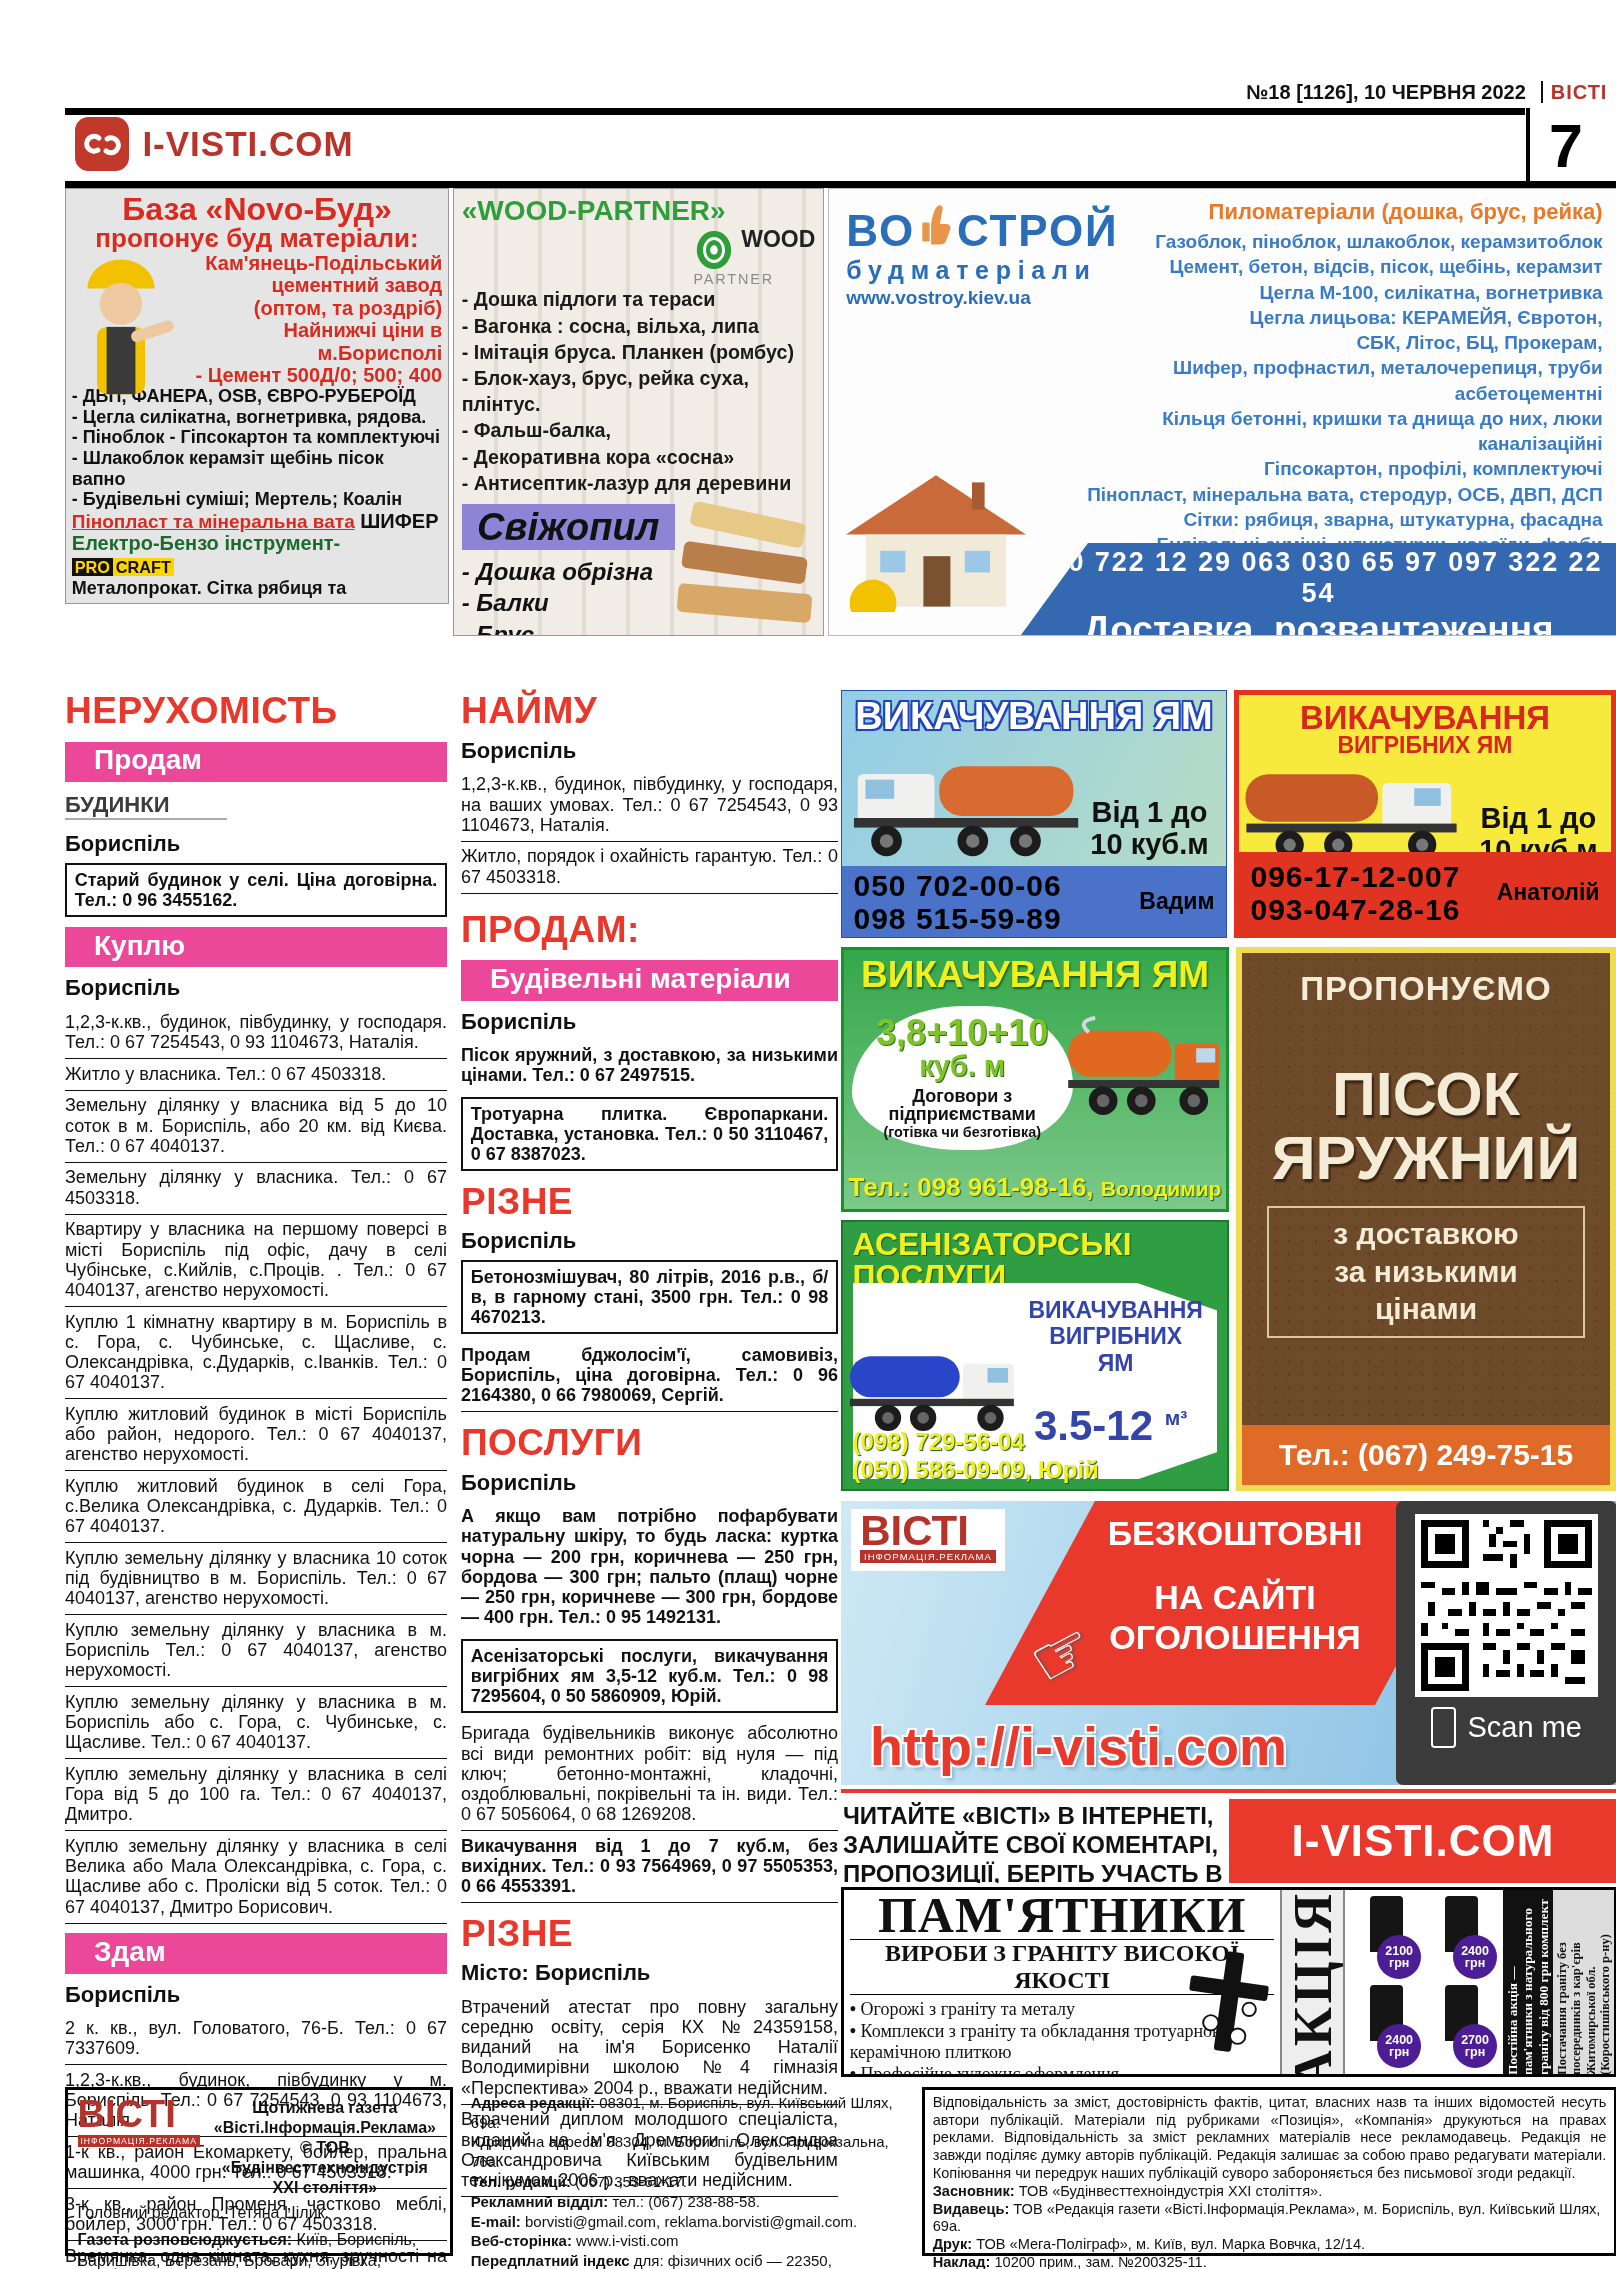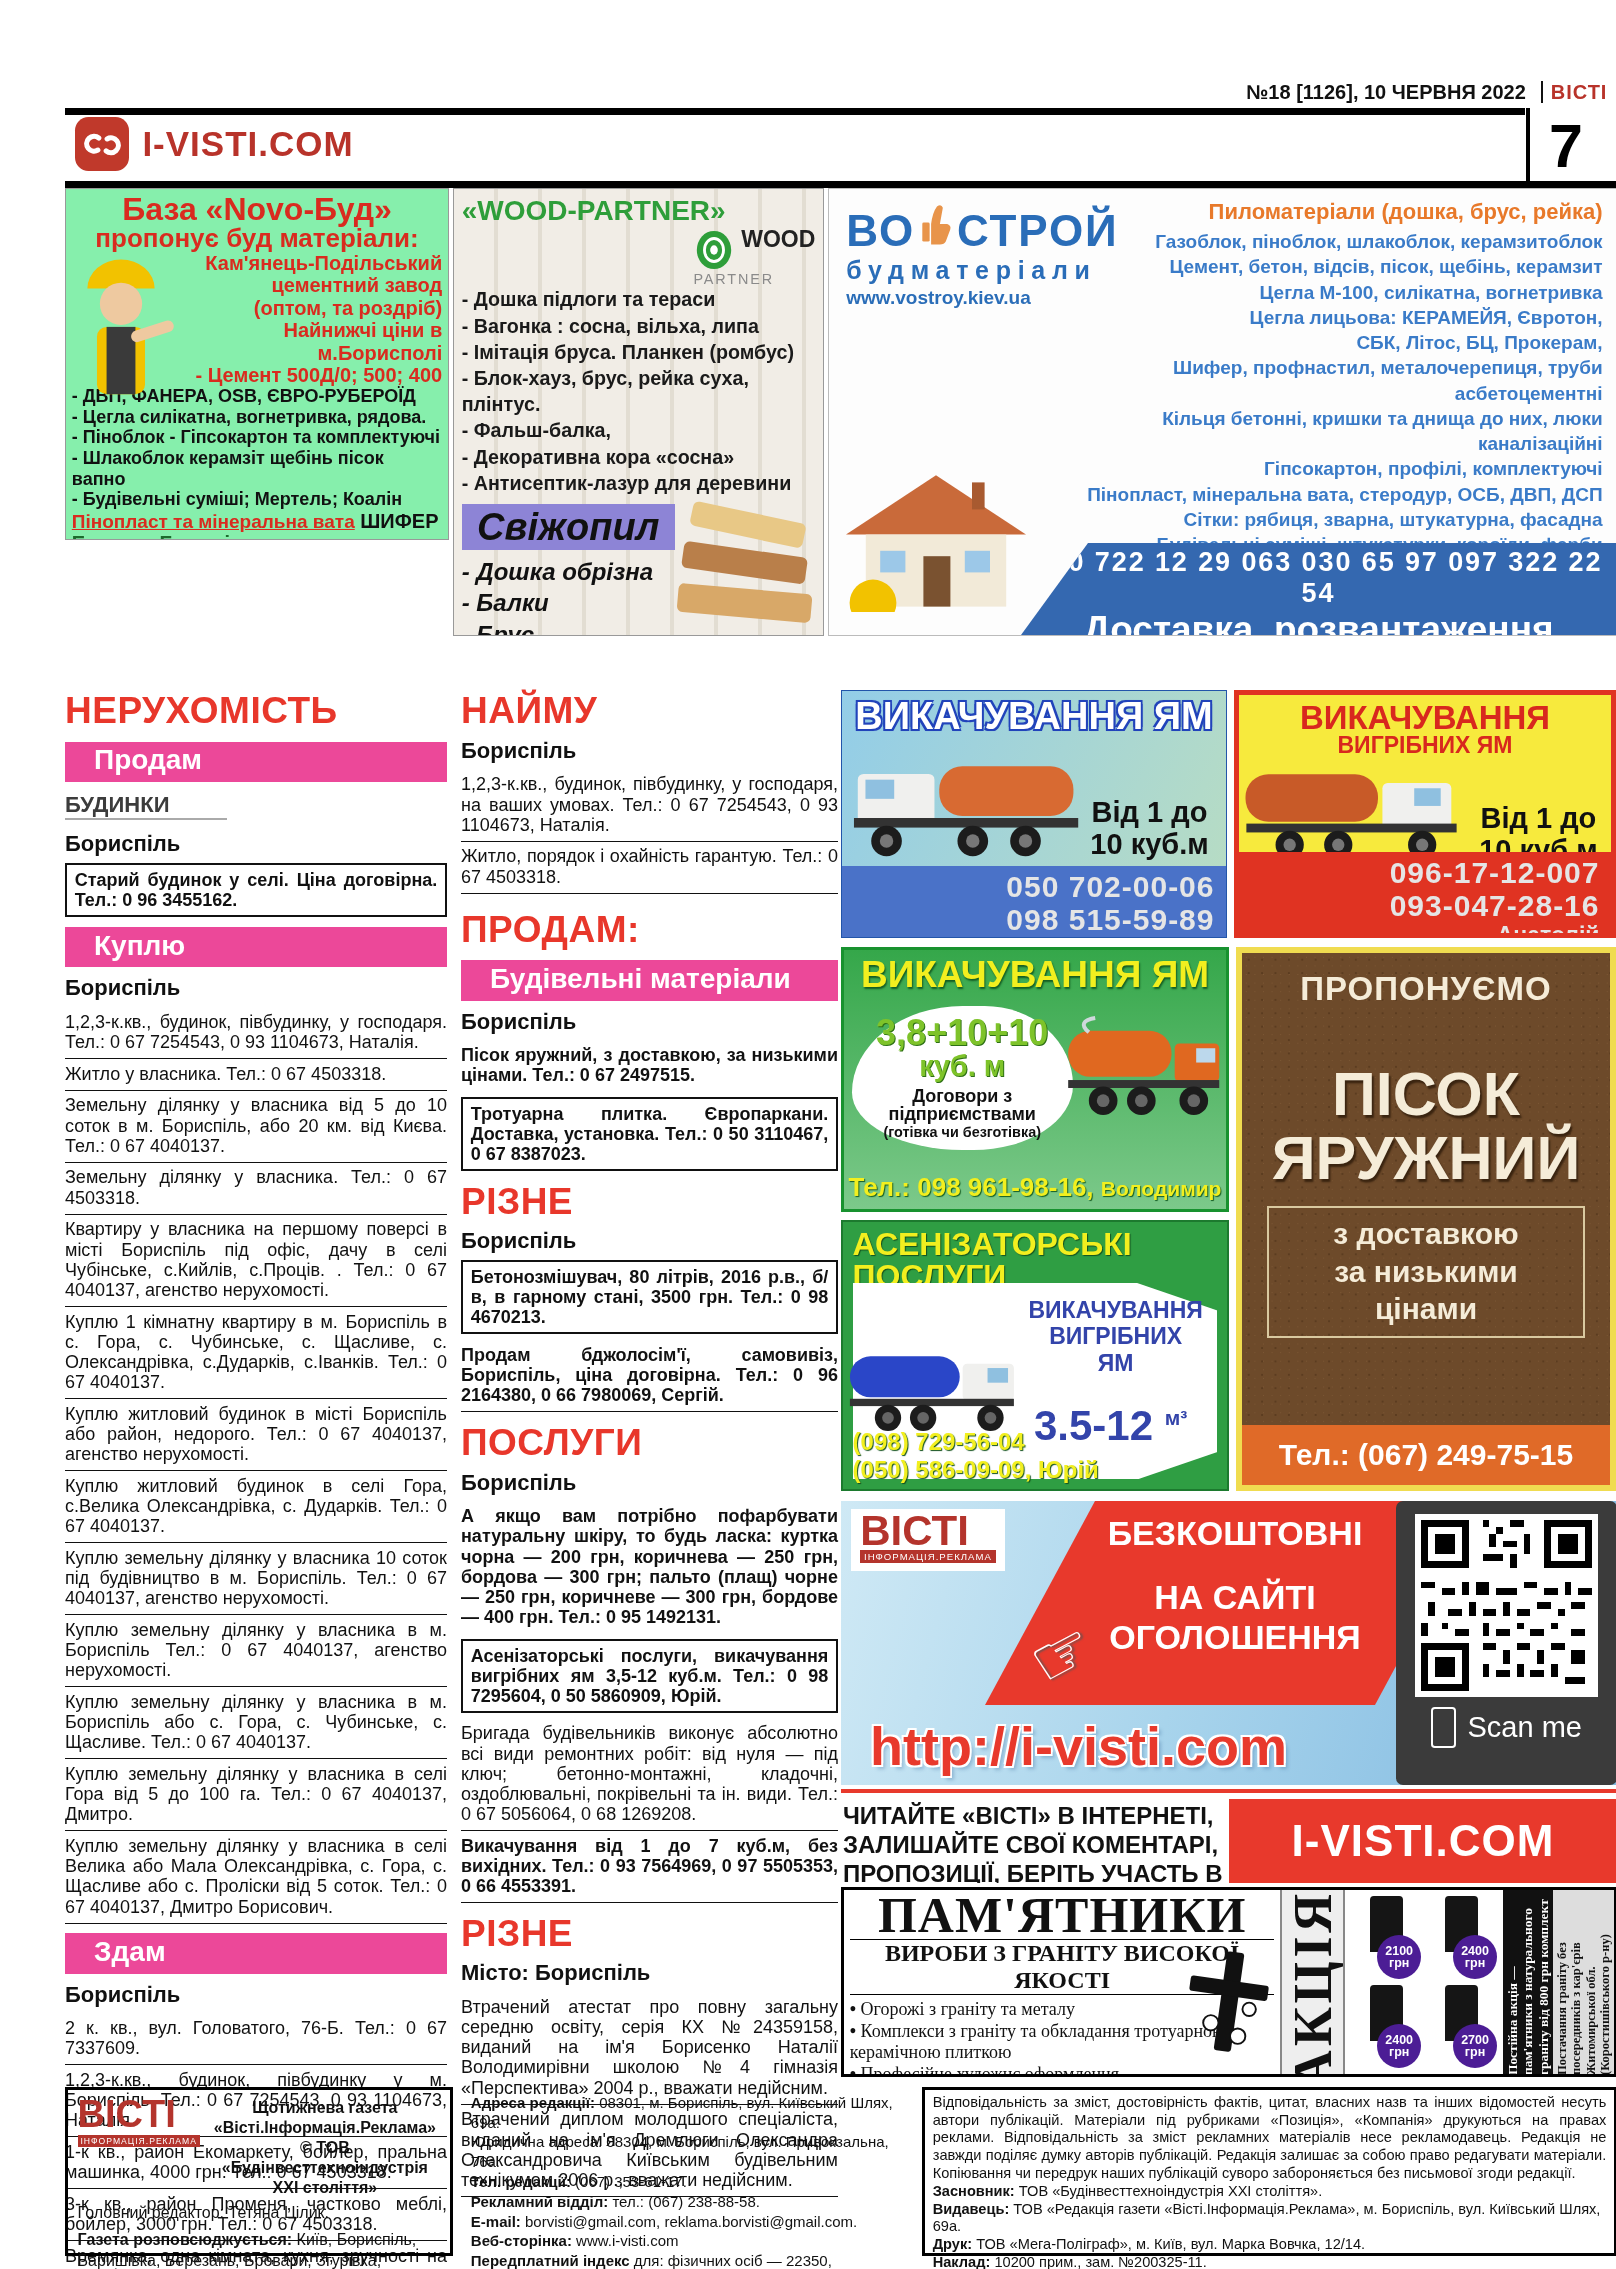--- a/index.html
+++ b/index.html
@@ -12,21 +12,21 @@
   .rule{position:absolute;left:65px;height:6.7px;background:#000;}
   .r1{top:108px;width:1460px;} .r2{top:181px;width:1552px;}
   .hvline{position:absolute;left:1526px;top:108px;width:3.8px;height:80px;background:#000;}
   .logo-row{position:absolute;top:117px;left:75px;display:flex;align-items:center;gap:13.4px;}
   .logo-badge{width:54px;height:54px;border-radius:13.4px;background:#c0392b;display:flex;align-items:center;justify-content:center;}
   .logo-text{font-size:35px;font-weight:800;color:#b8332a;letter-spacing:1px;}
   .pageno{position:absolute;top:111px;left:1549px;font-size:61px;font-weight:800;color:#000;}
   
   .ad{position:absolute;overflow:hidden;box-sizing:border-box;}
   
-  .nb{left:65px;top:188px;width:384px;height:352px;border:1.9px solid #999;background:#86efac;padding:3.8px 5.8px;font-weight:700;}
+  .nb{left:65px;top:188px;width:384px;height:416px;border:1.9px solid #999;background:#e5e5e5;padding:3.8px 5.8px;font-weight:700;}
   .nb .t1{color:#d92b1f;font-size:32px;font-weight:800;text-align:center;line-height:1;}
   .nb .t2{color:#d92b1f;font-size:26px;font-weight:800;text-align:center;line-height:1.05;}
   .nb .red{color:#d92b1f;font-size:20px;text-align:right;line-height:1.12;}
   .nb .blk{font-size:18px;line-height:1.14;}
   .nb .foam{color:#d92b1f;text-decoration:underline;font-size:19px;}
   .nb .shifer{color:#111;font-size:20px;font-weight:800;}
   .nb .tools{color:#1c6b2d;font-size:20px;font-weight:800;}
   .nb .pro{background:#111;color:#ffd400;padding:0 2.9px;font-size:16.3px;}
   .nb .craft{background:#ffd400;color:#111;padding:0 2.9px;font-size:16.3px;}
   .nb .worker{position:absolute;left:1.9px;top:61px;}
@@ -68,21 +68,21 @@
   .item.boxed{border:2.9px solid #111;font-weight:800;padding:4.8px 7.7px;margin:5.8px 0;text-align:justify;}
   .items .item:last-child{border-bottom:1.9px solid #111;}
   
   .p1{left:841px;top:690px;width:386px;height:248px;background:linear-gradient(115deg,#8fccе8 0%,#9ed3e6 30%,#bfe0c4 100%);
       background:linear-gradient(115deg,#93cde8,#b9ddc2);border:1.9px solid #2255aa;}
   .p1 .ttl,.p2 .ttl{font-size:38px;font-weight:800;text-align:center;line-height:1;margin-top:5.8px;}
   .p1 .ttl{color:#fff;text-shadow:0 0 2.9px #2244bb,1.9px 1.9px 0 #2244bb,-1.9px 1.9px 0 #2244bb,1.9px -1.9px 0 #2244bb,-1.9px -1.9px 0 #2244bb;}
   .vol{font-size:29px;font-weight:800;color:#111;line-height:1.1;}
   .p1 .vol{position:absolute;right:17.3px;top:106px;text-align:center;}
   .p1 .truck{position:absolute;left:5.8px;top:58px;}
-  .pband{position:absolute;left:0;right:0;bottom:0;color:#e5e5e5;display:flex;align-items:flex-end;justify-content:space-between;padding:3.8px 11.5px;box-sizing:border-box;flex-direction:column;}
+  .pband{position:absolute;left:0;right:0;bottom:0;color:#000000;display:flex;align-items:center;justify-content:space-between;padding:3.8px 11.5px;box-sizing:border-box;}
   .p1 .pband{background:#4a72c8;height:71px;}
   .phcol{font-size:30px;font-weight:800;letter-spacing:1px;line-height:1.1;}
   .pname{font-size:23px;font-weight:700;}
   .p2{left:1234px;top:690px;width:382px;height:248px;background:#f7ea3d;border:5.8px solid #e03322;}
   .p2 .ttl{color:#d8281e;font-size:33px;}
   .p2 .t2{color:#d8281e;font-size:23px;font-weight:800;text-align:center;line-height:1;}
   .p2 .vol{position:absolute;right:13.4px;top:108px;text-align:center;}
   .p2 .truck{position:absolute;left:1.9px;top:65px;}
   .p2 .pband{background:#e03322;height:81px;}
   .p3{left:841px;top:947px;width:388px;height:265px;border:3.8px solid #18922f;background:linear-gradient(#35a74a,#7cc98a);}

